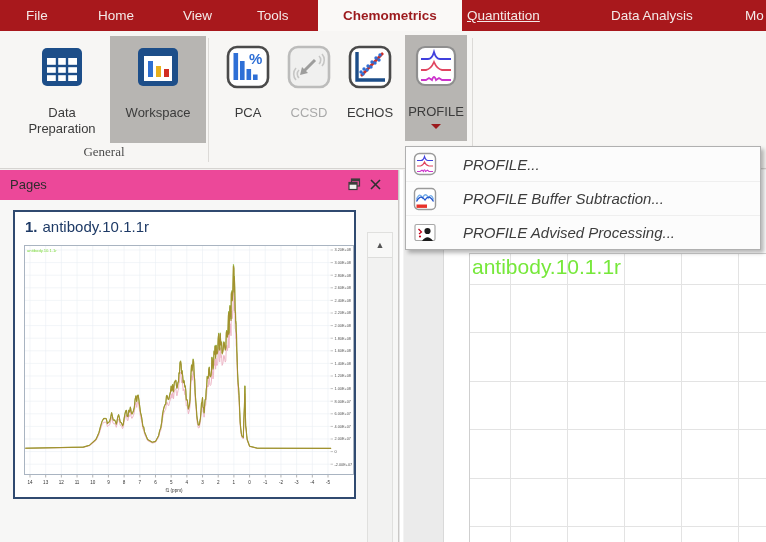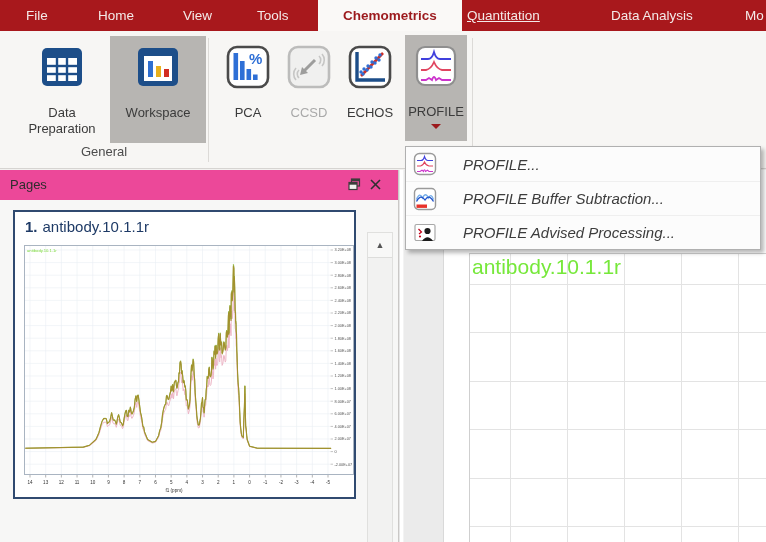--- a/index.html
+++ b/index.html
@@ -24,21 +24,21 @@
   .b-dataprep{left:16px; width:92px;}
   .b-workspace{left:110px; width:96px;}
   .b-pca{left:219px; width:58px;}
   .b-ccsd{left:280px; width:58px;}
   .b-echos{left:340px; width:60px;}
   .b-profile{left:405px; width:62px; top:4px; height:106px;}
   .b-ccsd .lbl{color:#a9a9a9;}
   .drop-tri { display:block; width:0; height:0; margin:4px auto 0 auto; border-left:5px solid transparent; border-right:5px solid transparent; border-top:5px solid #9c1a1d; }
   .vsep { position:absolute; top:7px; height:124px; width:1px; background:#dcdad7; }
   .vsep1{left:208px;} .vsep2{left:472px;}
-  .glabel { position:absolute; top:113px; font-size:13px; color:#4c4c4c; text-align:center; }
+  .glabel { position:absolute; top:113px; font-size:13px; color:#4c4c4c; text-align:center;font-family:Liberation Serif, serif; }
   .g1{left:0; width:208px;} .g2{left:210px; width:262px;}
 
   
   .dropdown { position:absolute; left:405px; top:146px; width:356px; background:#fcfcfc; border:1px solid #b0b0b0; box-shadow:3px 3px 4px rgba(0,0,0,0.28); z-index:60; }
   .dd-item { height:34px; display:flex; align-items:center; cursor:default;font-style:italic; }
   .dd-item + .dd-item { border-top:1px solid #efefef; }
   .dd-item .dicn { width:24px; height:24px; margin-left:7px; flex:0 0 24px; }
   .dd-item .dlbl { margin-left:26px; font-size:15px; color:#3c3c3c; white-space:nowrap; }
 
   

